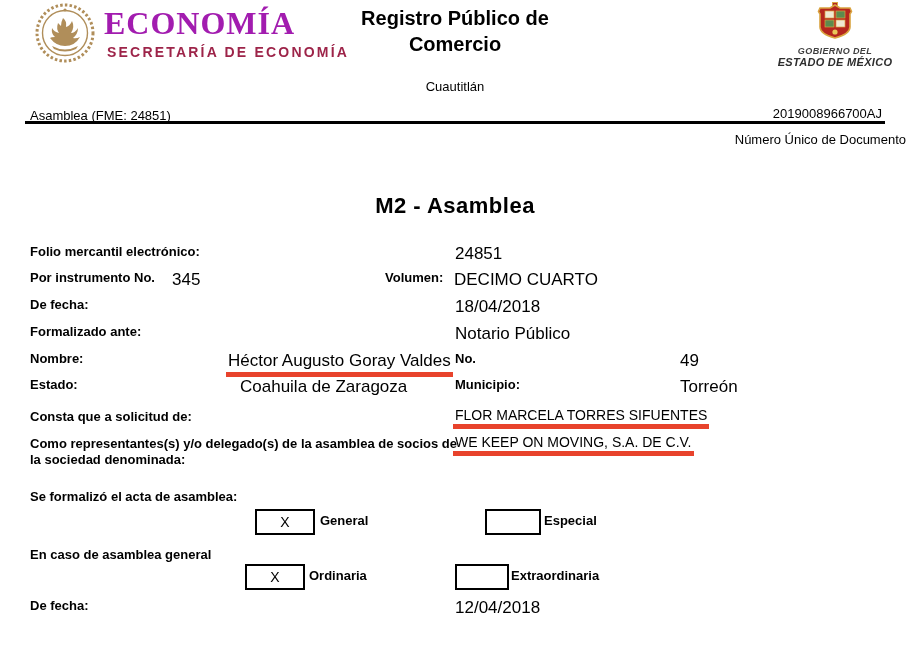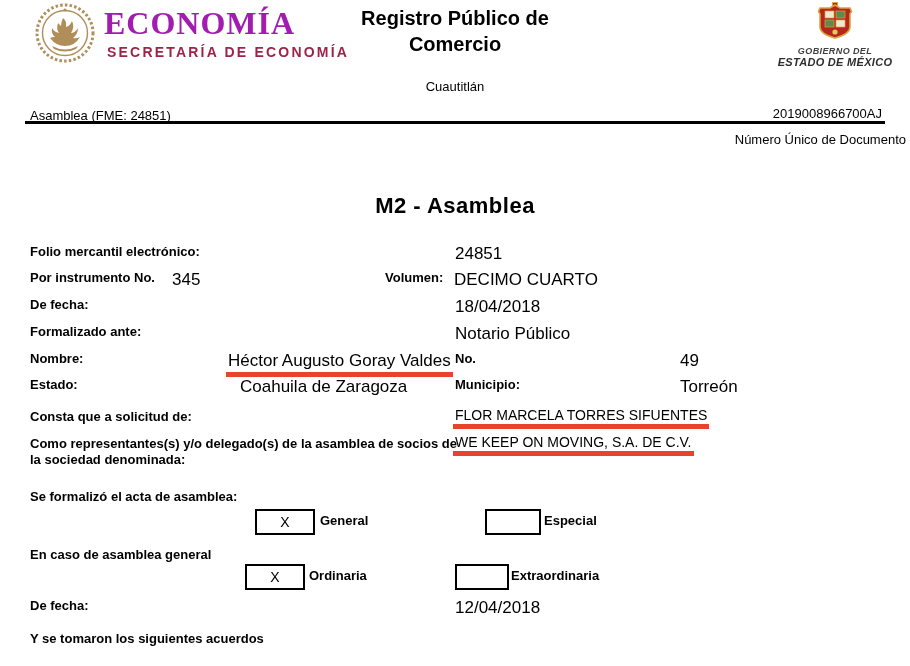--- a/index.html
+++ b/index.html
@@ -111,15 +111,14 @@
 
   <div class="abs lbl" style="left:30px;top:547px;">En caso de asamblea general</div>
   <div class="checkbox" style="left:245px;top:564px;width:56px;">X</div>
   <div class="abs lbl" style="left:309px;top:568px;">Ordinaria</div>
   <div class="checkbox" style="left:455px;top:564px;width:50px;"></div>
   <div class="abs lbl" style="left:511px;top:568px;">Extraordinaria</div>
 
   <div class="abs lbl" style="left:30px;top:598px;">De fecha:</div>
   <div class="abs val" style="left:455px;top:598px;">12/04/2018</div>
 
-  <div class="abs lbl" style="left:30px;top:631px;">Y se tomaron los siguientes acuerdos</div>
 
 </div>
 
 </body></html>

